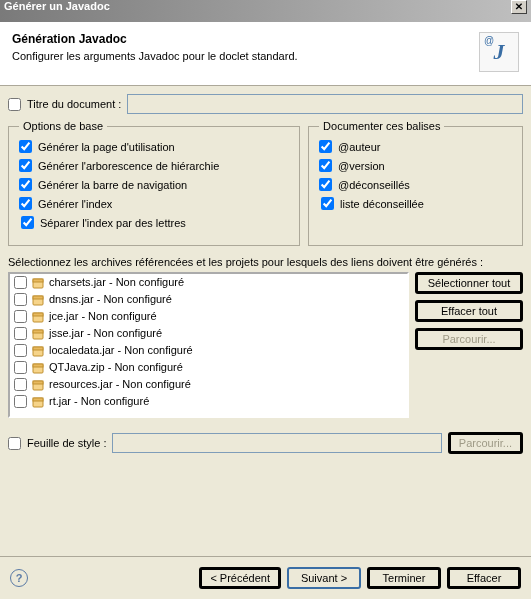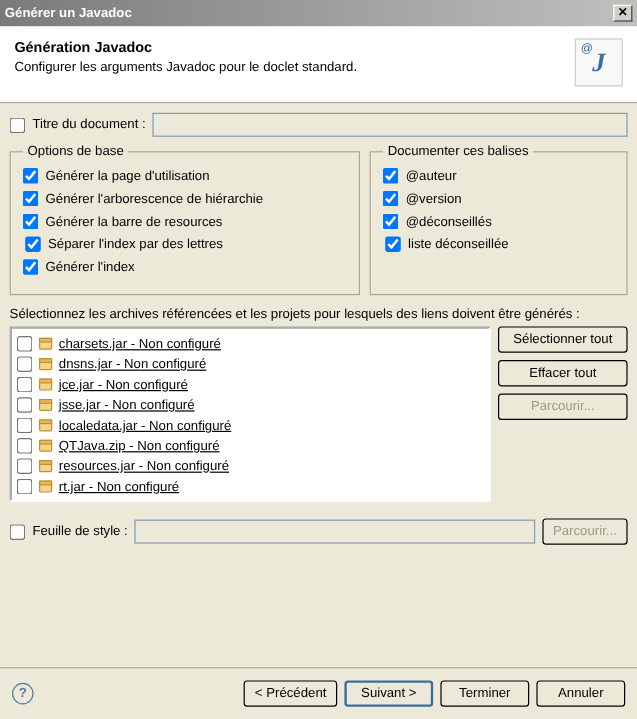--- a/index.html
+++ b/index.html
@@ -11,21 +11,20 @@
     width: 531px;
     height: 599px;
     overflow: hidden;
   }
   .titlebar {
     background: linear-gradient(to right, #7a7a7a, #c0c0c0);
     color: #fff;
     font-weight: bold;
     height: 22px;
     display: flex;
-    align-items: center;
     padding: 0 4px;
     justify-content: space-between;
   }
   .titlebar .close {
     background: #d4d0c8;
     border: 1px solid #fff;
     border-right-color: #404040;
     border-bottom-color: #404040;
     width: 16px; height: 14px;
     text-align: center;
@@ -142,44 +141,43 @@
     border: 2px inset #fff;
     height: 146px;
     overflow-y: scroll;
     padding: 2px;
   }
   .listbox::-webkit-scrollbar { width: 16px; }
   .listbox::-webkit-scrollbar-track { background: #ece9d8; }
   .listbox::-webkit-scrollbar-thumb { background: #c8c4b4; border: 1px solid #aca899; }
   .list-item {
     display: flex;
-    align-items: flex-end;
+    align-items: flex-start;
     gap: 4px;
     height: 17px;
     padding: 0 2px;
-    text-decoration: underline;
   }
   .jar-icon {
     width: 14px; height: 14px;
     display: inline-flex;
     align-items: center;
     justify-content: center;
   }
   .jar-icon svg { width: 14px; height: 14px; }
   .side-btns {
     display: flex;
     flex-direction: column;
     gap: 6px;
     width: 108px;
   }
   button {
     font-family: Tahoma, Arial, sans-serif;
     font-size: 11px;
     background: #ece9d8;
-    border: 1px solid #000000;
+    border: 3px solid #000000;
     border-radius: 3px;
     height: 22px;
     padding: 0 8px;
     cursor: pointer;
   }
   button[disabled] {
     color: #9e9a86;
     cursor: default;
   }
   .footer {
@@ -252,29 +250,29 @@
       <div class="opt">
           <input type="checkbox" checked="" style="">
           <span>Générer la page d'utilisation</span>
         </div>
       <div class="opt">
           <input type="checkbox" checked="" style="">
           <span>Générer l'arborescence de hiérarchie</span>
         </div>
       <div class="opt">
           <input type="checkbox" checked="" style="">
-          <span>Générer la barre de resources</span>
+          <span>Générer la barre de navigation</span>
+        </div>
+      <div class="opt">
+          <input type="checkbox" checked="" style="">
+          <span>Générer l'index</span>
         </div>
       <div class="opt indent">
           <input type="checkbox" checked="" style="">
           <span>Séparer l'index par des lettres</span>
-        </div>
-      <div class="opt">
-          <input type="checkbox" checked="" style="">
-          <span>Générer l'index</span>
         </div>
     </fieldset>
 
     <fieldset class="group-right">
       <legend>Documenter ces balises</legend>
       <div class="opt">
           <input type="checkbox" checked="" style="">
           <span>@auteur</span>
         </div>
       <div class="opt">
@@ -392,15 +390,15 @@
   </div>
 
 </div>
 
 <div class="footer">
   <div class="help">?</div>
   <div class="footer-btns">
     <button>&lt; Précédent</button>
     <button class="default">Suivant &gt;</button>
     <button>Terminer</button>
-    <button>Annuler</button>
+    <button>Effacer</button>
   </div>
 </div>
 
 </body></html>

